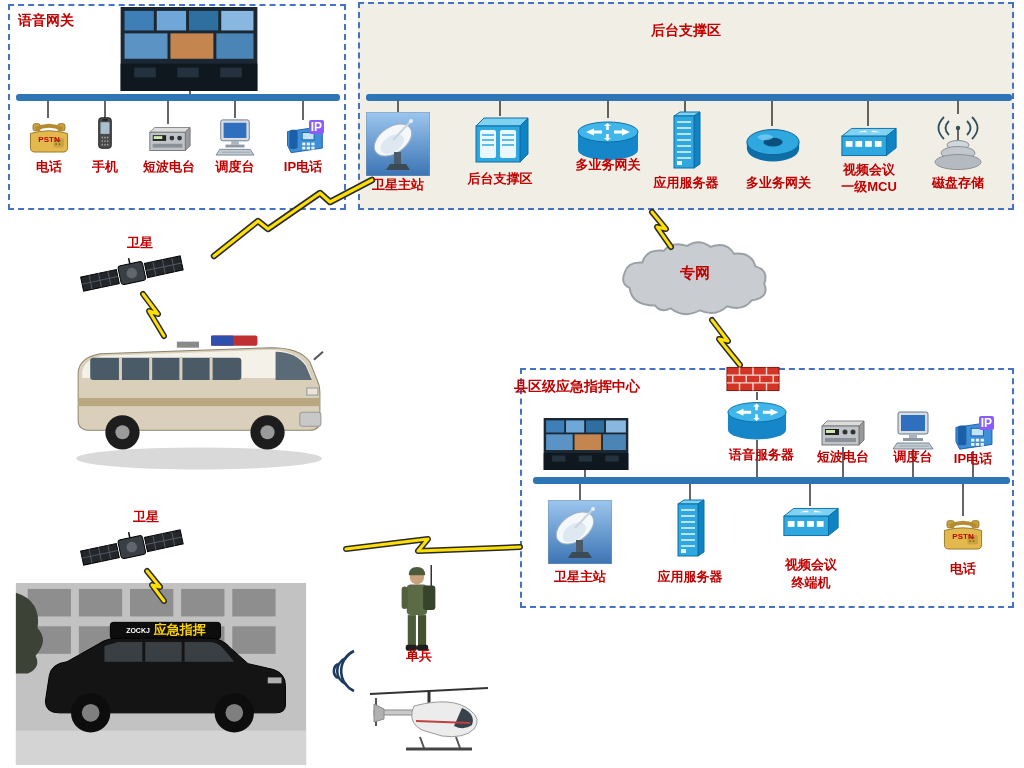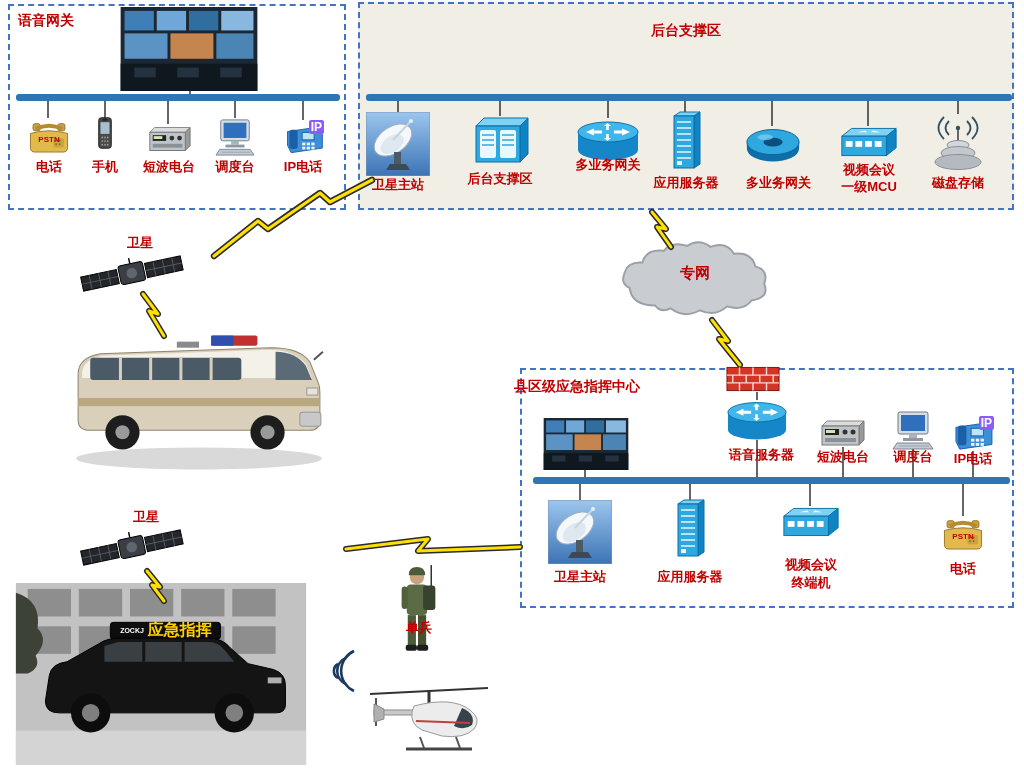--- a/index.html
+++ b/index.html
@@ -14,21 +14,21 @@
   .label{position:absolute;z-index:5;color:#c00000;font-weight:bold;font-size:13px;
          text-align:center;line-height:1.15;white-space:nowrap}
   .title{font-size:14px}
   .pstn-text{position:absolute;left:0;right:0;top:17px;text-align:center;color:#c00000;
              font-size:8px;font-weight:bold;z-index:6}
   .ip-text{position:absolute;right:2px;top:0;background:#8b5cf6;color:#fff;font-size:12px;
            font-weight:bold;padding:0 2px;border-radius:2px;z-index:6}
   .roof-text{position:absolute;z-index:6;display:flex;gap:4px;align-items:center;
              justify-content:center;font-weight:bold}
   .roof-text .brand{color:#fff;font-size:7px}
-  .roof-text .name{color:#ffd200;font-size:16px}
+  .roof-text .name{color:#ffd200;font-size:13px}
   .cloud-label{font-size:15px}
 </style>
 </head>
 <body>
 
 <svg style="position:absolute;width:0;height:0;overflow:hidden" aria-hidden="true">
   <defs>
     <linearGradient id="g-sky" x1="0" y1="0" x2="0" y2="1">
       <stop offset="0" stop-color="#9cc6ee"></stop>
         <stop offset="1" stop-color="#3b74b4"></stop>
@@ -525,21 +525,21 @@
   <div class="icon" style="left:922px;top:112px;width:72px;height:58px">
     <svg>
         <use href="#sym-basestation" width="100%" height="100%"></use>
       </svg>
   </div>
   <div class="label" style="left:931px;top:176px;width:54px">磁盘存储</div>
 
   <div class="label" style="left:118px;top:236px;width:44px">卫星</div>
   <div class="label" style="left:124px;top:510px;width:44px">卫星</div>
   <div class="label cloud-label" style="left:640px;top:264px;width:110px">专网</div>
-  <div class="label" style="left:399px;top:621px;width:40px">单兵</div>
+  <div class="label" style="left:399px;top:649px;width:40px">单兵</div>
 
   <div class="icon" style="left:726px;top:366px;width:54px;height:26px">
     <svg>
         <use href="#sym-firewall" width="100%" height="100%"></use>
       </svg>
   </div>
 
   <div class="icon" style="left:726px;top:398px;width:62px;height:44px">
     <svg>
         <use href="#sym-router" width="100%" height="100%"></use>

